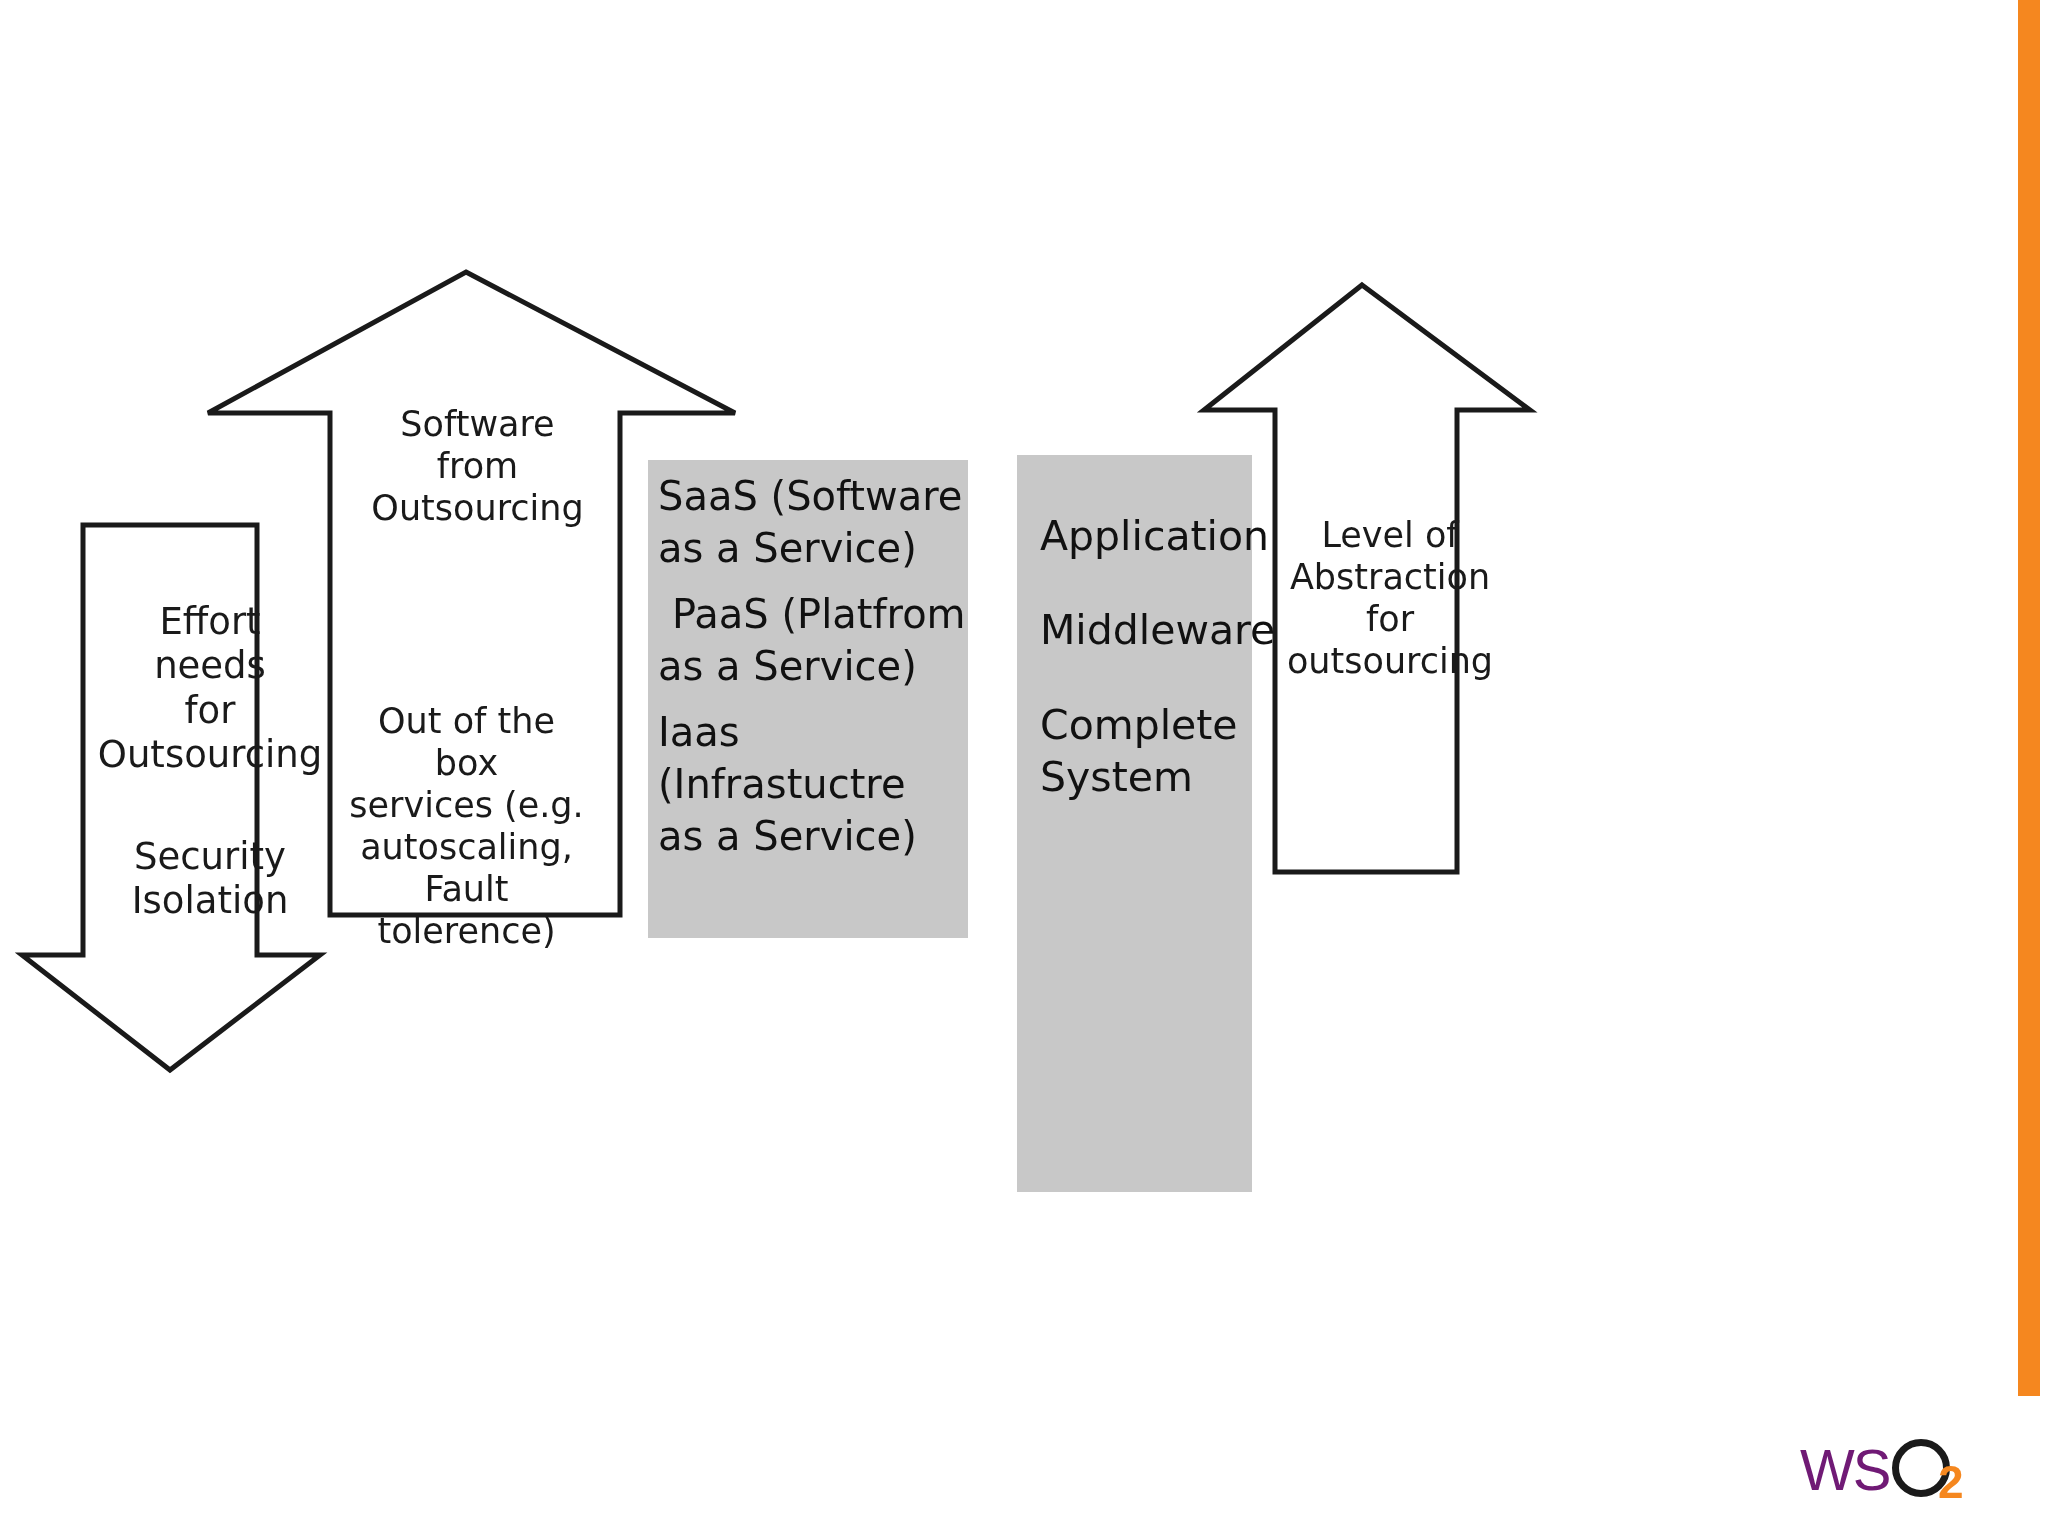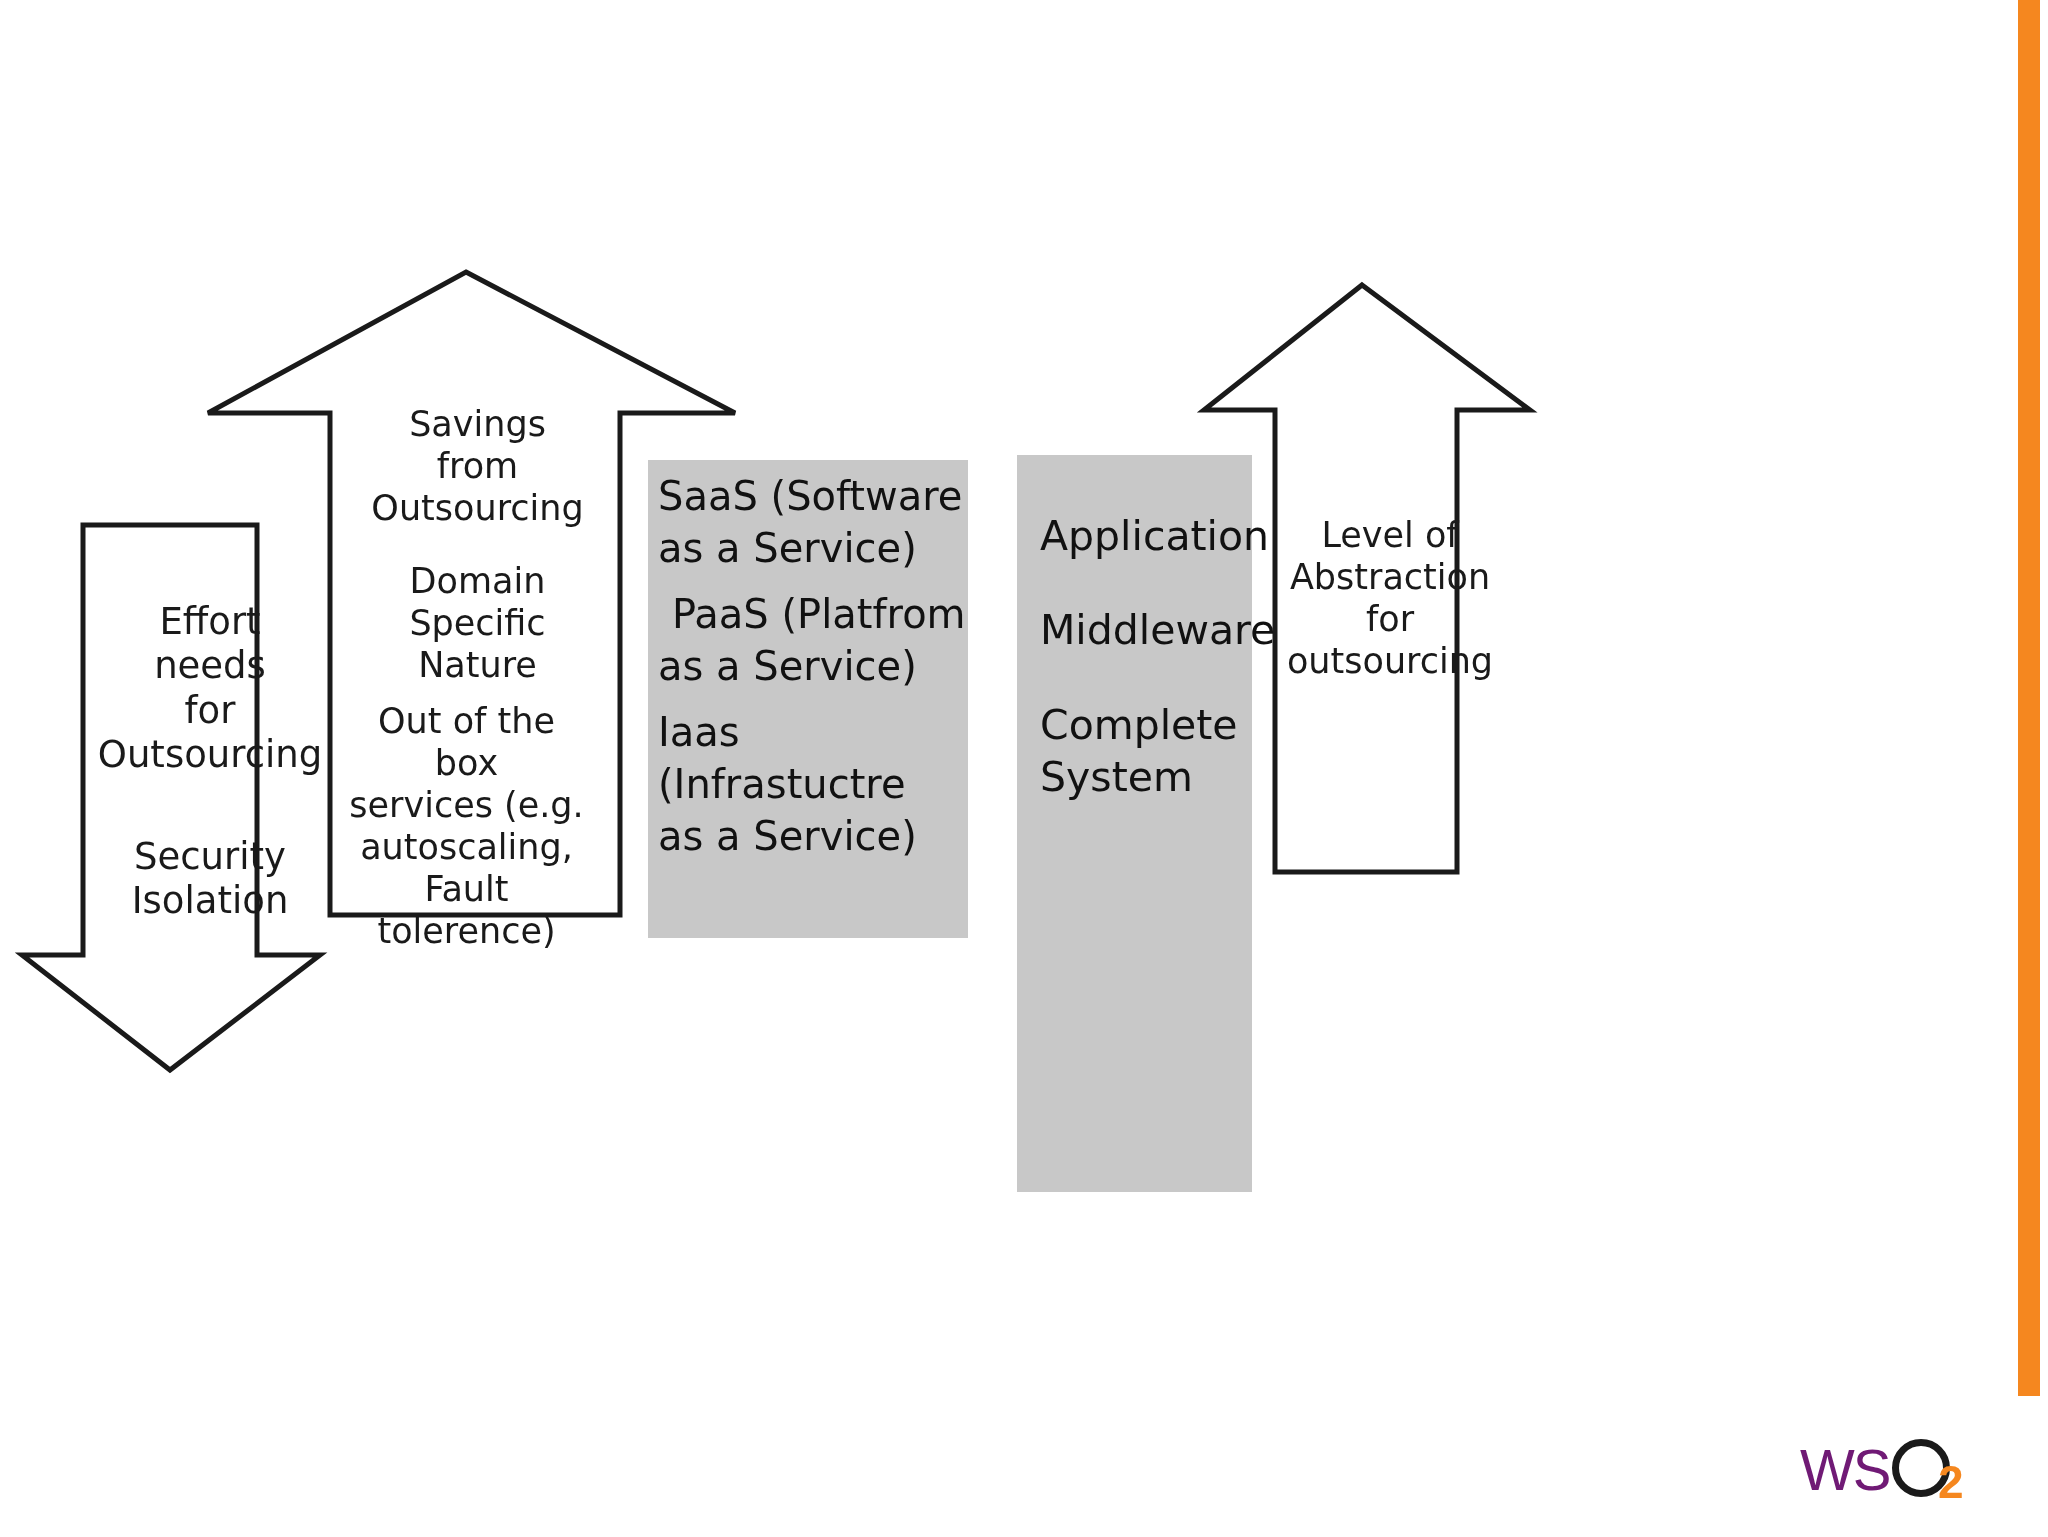--- a/index.html
+++ b/index.html
@@ -221,24 +221,22 @@
     <div class="gray-box" id="box-services"></div>
     <div class="gray-box" id="box-layers"></div>
 
     <div class="dtext" id="effort-label">Effort
 needs
 for
 Outsourcing</div>
     <div class="dtext" id="security-label">Security
 Isolation</div>
 
-    <div class="dtext" id="savings-label">Savings from
+    <div class="dtext" id="savings-label">Software from
 Outsourcing</div>
-    <div class="dtext" id="domain-label">Domain Specific
-Nature</div>
     <div class="dtext" id="outofbox-label">Out of the box
 services (e.g.
 autoscaling,
 Fault tolerence)</div>
 
     <div id="services-text">
       <span class="svc-line">SaaS (Software</span>
       <span class="svc-line">as a Service)</span>
       <span class="svc-gap"></span>
       <span class="svc-line indent">PaaS (Platfrom</span>

